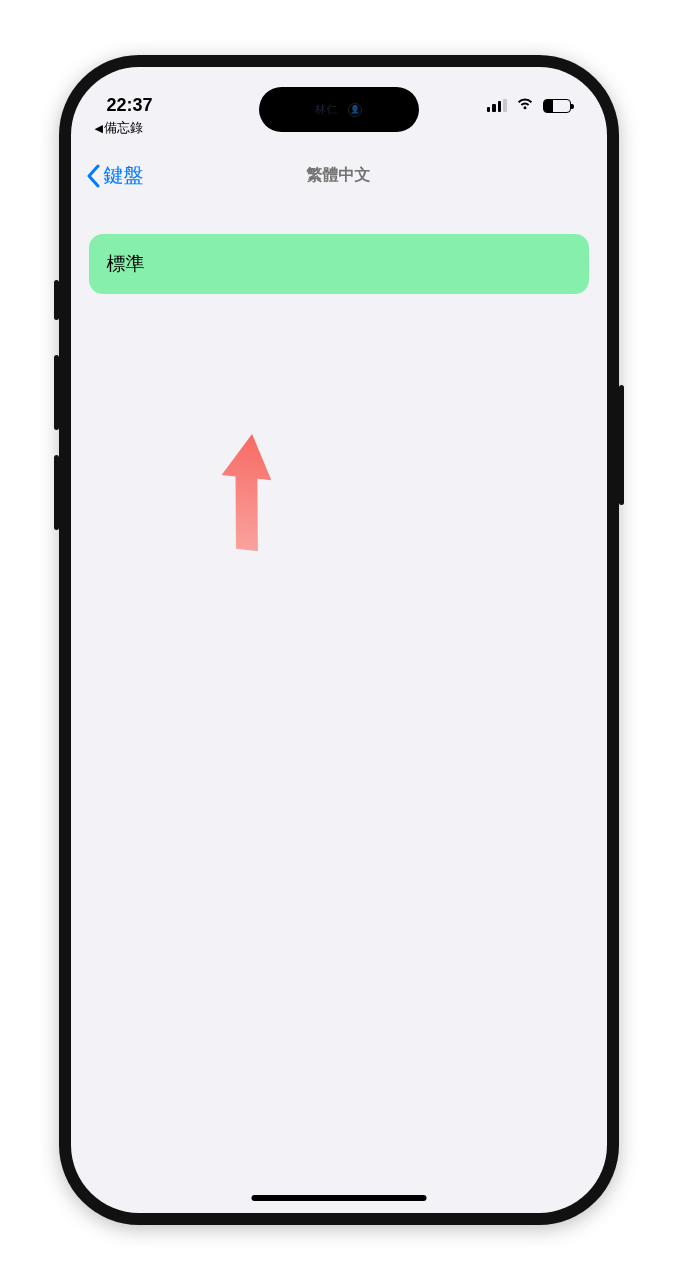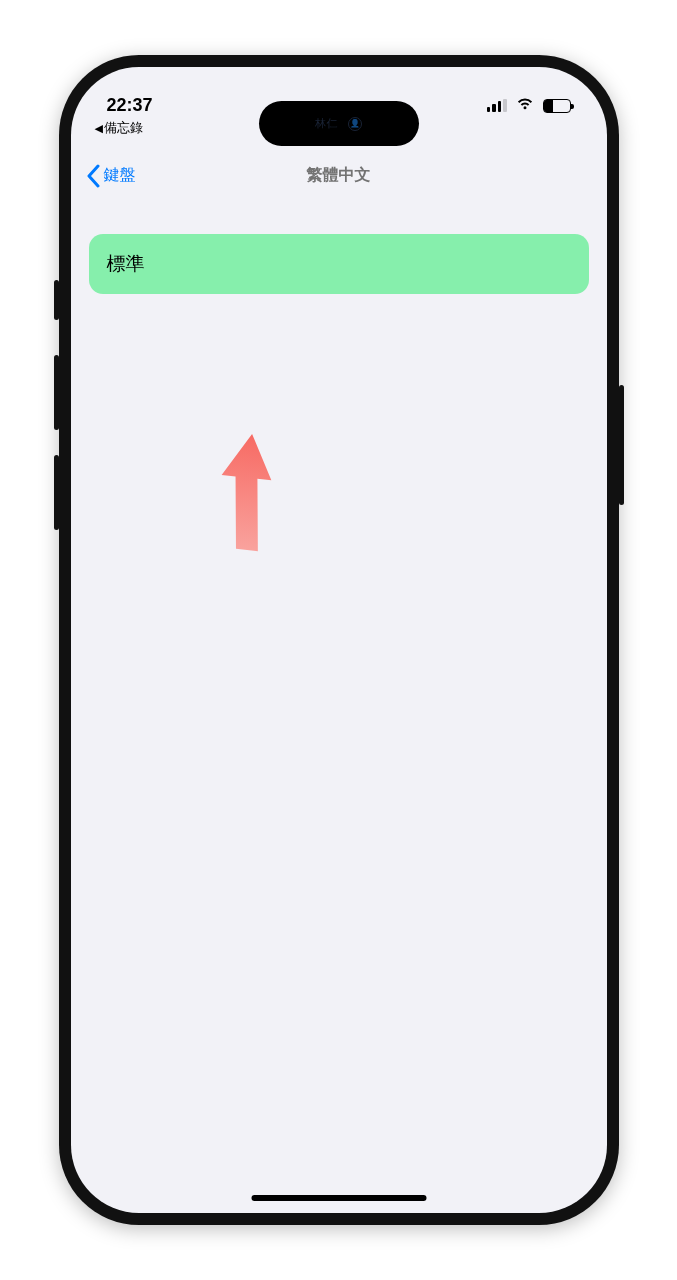--- a/index.html
+++ b/index.html
@@ -26,21 +26,21 @@
   .side-btn.power{right:-5px;top:330px;width:5px;height:120px;}
   .screen{
     position:relative;
     width:100%;height:100%;
     background:#f2f2f7;
     border-radius:68px;
     overflow:hidden;
   }
   .dynamic-island{
     position:absolute;
-    top:34px;left:50%;transform:translateX(-50%);
+    top:20px;left:50%;transform:translateX(-50%);
     width:160px;height:45px;
     background:#000;border-radius:26px;
     z-index:50;
     overflow:hidden;
     color:#2b3b5a;
     font-size:11px;
     display:flex;align-items:center;justify-content:center;gap:10px;
   }
   .dynamic-island .di-text{opacity:.6;letter-spacing:.5px;}
   .dynamic-island .di-icon{width:14px;height:14px;border-radius:50%;border:1.5px solid #2b3b5a;display:flex;align-items:center;justify-content:center;opacity:.6;font-size:8px;}
@@ -72,21 +72,21 @@
     position:relative;
     margin-top:28px;
     height:52px;
     display:flex;align-items:center;justify-content:center;
     border-bottom:0.5px solid transparent;
   }
   .nav-title{font-size:16px;font-weight:600;color:#737373;}
   .nav-back{
     position:absolute;left:14px;top:0;height:100%;
     display:flex;align-items:center;gap:3px;
-    color:#007aff;font-size:16px;
+    color:#007aff;font-size:20px;
   }
   .nav-back .chev{display:inline-block;}
   .nav-back .chev svg{display:block;}
   
   .group{
     margin:32px 18px 0;
     background:#86efac;
     border-radius:14px;
     overflow:hidden;
   }

